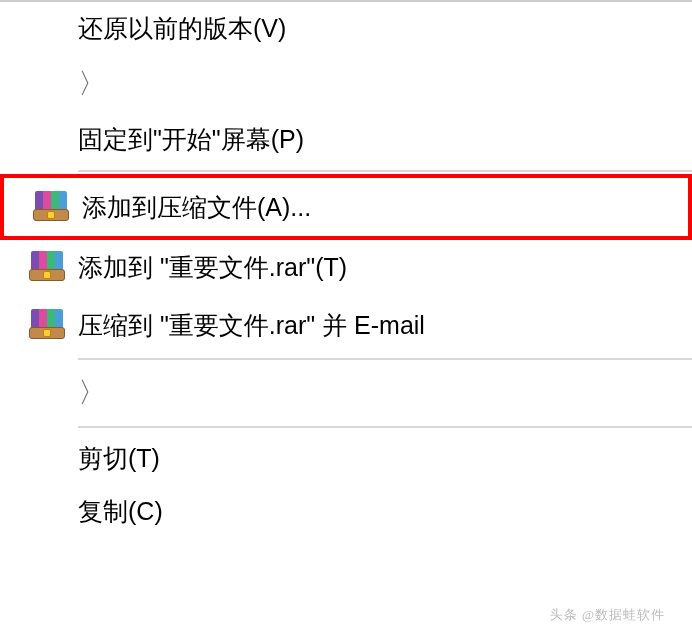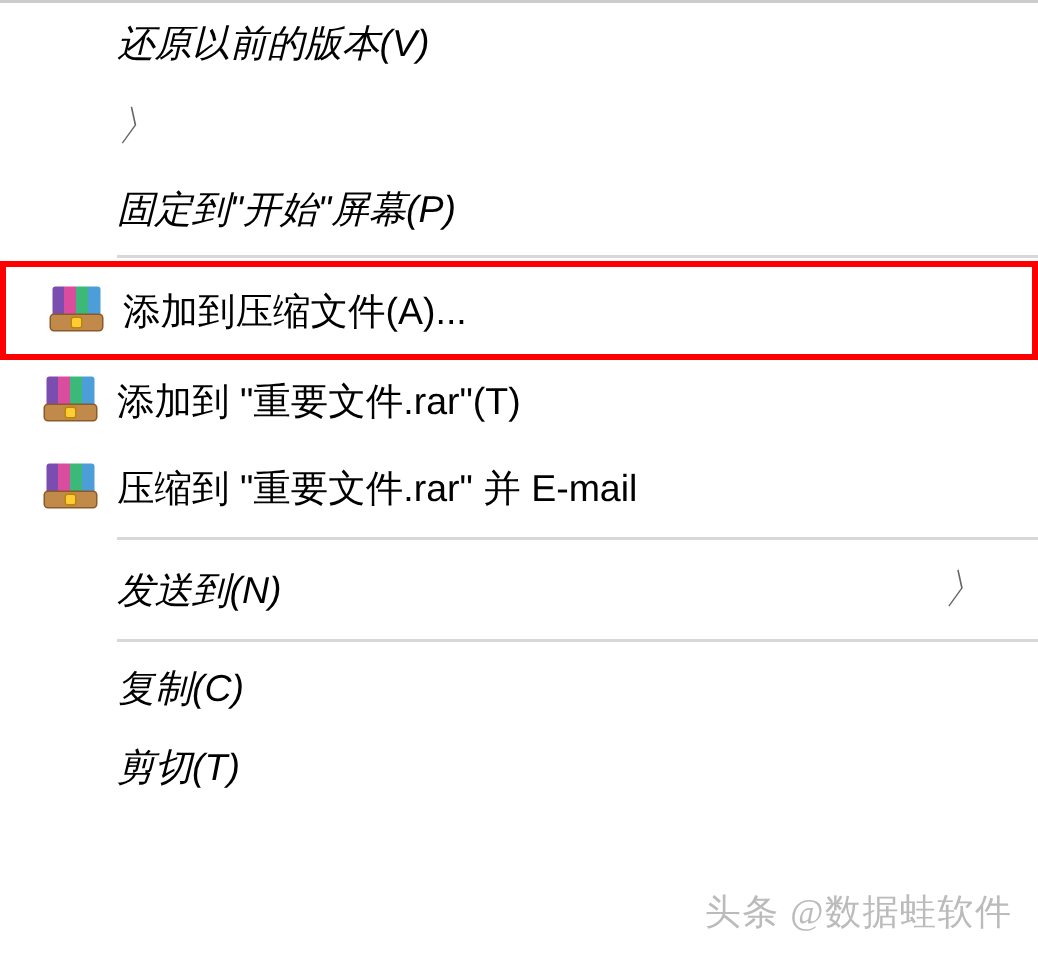--- a/index.html
+++ b/index.html
@@ -90,27 +90,26 @@
       padding-right: 15px;
       font-family: Arial, sans-serif;
     }
     .separator {
       height: 2px;
       background: #d8d8d8;
       margin: 4px 0 4px 78px;
     }
     .no-icon {
       padding-left: 78px;
-      font-style: italic;
     }
     .watermark {
       position: absolute;
-      right: 17px;
+      right: 27px;
       bottom: 12px;
-      font-size: 24px;
+      font-size: 13px;
       color: rgba(150, 150, 150, 0.65);
       font-family: "SimSun", serif;
       letter-spacing: 1px;
     }
   </style>
 </head>
 <body>
 
 <div class="menu">
 
@@ -158,29 +157,28 @@
         <span class="strap"></span>
         <span class="buckle"></span>
       </span>
     </span>
     <span class="label">压缩到 "重要文件.rar" 并 E-mail</span>
   </div>
 
   <div class="separator"></div>
 
   <div class="menu-item no-icon">
-    <span class="label">发送到(N)</span>
     <span class="submenu-arrow">〉</span>
   </div>
 
   <div class="separator"></div>
 
   <div class="menu-item no-icon">
-    <span class="label">复制(C)</span>
+    <span class="label">剪切(T)</span>
   </div>
 
   <div class="menu-item no-icon">
-    <span class="label">剪切(T)</span>
+    <span class="label">复制(C)</span>
   </div>
 
 </div>
 
 <div class="watermark">头条 @数据蛙软件</div>
 
 </body></html>

